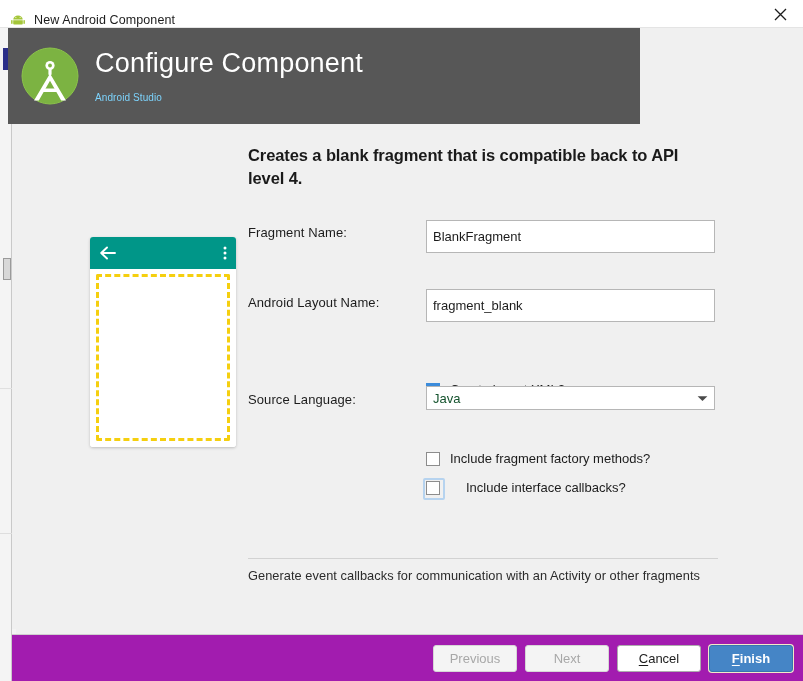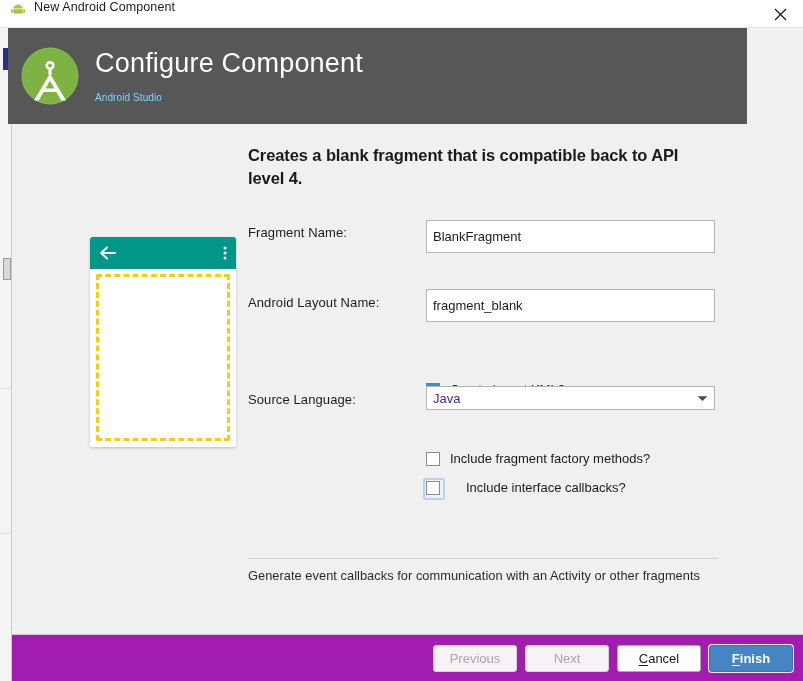--- a/index.html
+++ b/index.html
@@ -22,21 +22,21 @@
 
   
   .titlebar {
     position: absolute;
     left: 0; top: 0;
     width: 803px; height: 28px;
     background: #ffffff;
     border-bottom: 1px solid #e4e4e4;
     box-sizing: border-box;
     display: flex;
-    align-items: flex-start;
+    align-items: flex-end;
   }
   .titlebar-icon {
     margin-left: 10px;
     width: 16px; height: 16px;
     display: flex; align-items: center; justify-content: center;
   }
   .titlebar-title {
     margin-left: 8px;
     font-size: 12.5px;
     color: #1c1c1c;
@@ -89,21 +89,21 @@
     position: absolute;
     left: 0px; top: 505px;
     width: 12px; height: 1px;
     background: #dedede;
   }
 
   
   .header {
     position: absolute;
     left: 8px; top: 28px;
-    width: 739px; height: 96px;
+    width: 632px; height: 96px;
     background: #575757;
     display: flex;
     align-items: center;
     box-sizing: border-box;
   }
   .header-logo {
     margin-left: 9px;
     width: 66px; height: 66px;
     flex: 0 0 auto;
   }
@@ -217,21 +217,21 @@
     border: 1px solid #b6b6b6;
     box-sizing: border-box;
     display: flex;
     align-items: center;
     padding: 0 6px;
     cursor: default;
   }
   .combo-value {
     flex: 1 1 auto;
     font-size: 13px;
-    color: #4c1d95;
+    color: #14532d;
   }
   .combo-arrow svg { display: block; }
 
   
   .cb-row {
     position: absolute;
     left: 414px;
     display: flex;
     align-items: center;
     cursor: default;

